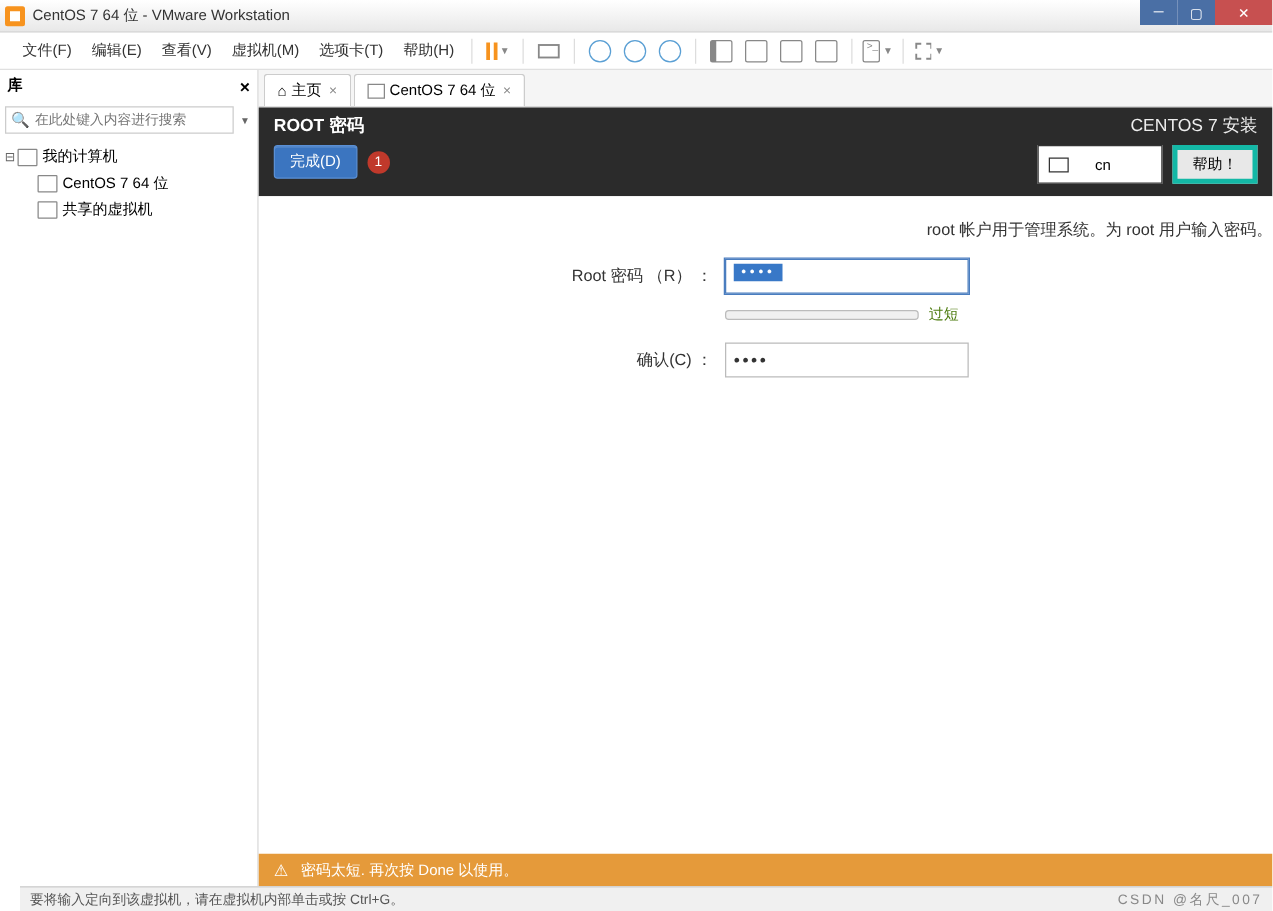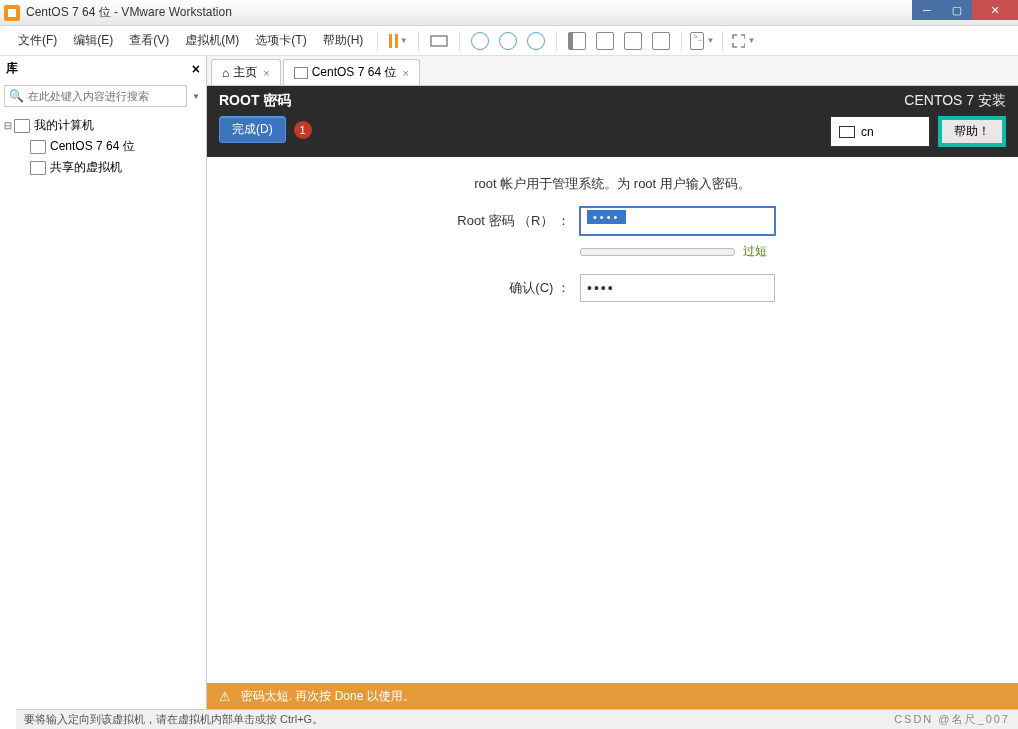--- a/index.html
+++ b/index.html
@@ -63,28 +63,28 @@
 .ana-header { background: #2b2b2b; color: #fff; display: flex; justify-content: space-between; padding: 6px 12px 10px; position: relative; }
 .ana-header .left { display: flex; flex-direction: column; align-items: flex-start; gap: 6px; }
 .ana-title { font-size: 14px; font-weight: 600; color: #fff; }
 .done-row { display: flex; align-items: center; gap: 8px; }
 .done-btn { background: #3b75c0; color: #fff; border: 1px solid #5a8fd4; border-radius: 3px; padding: 4px 12px; font-size: 12px; cursor: pointer; box-shadow: inset 0 1px 0 rgba(255,255,255,0.2); }
 .badge-1 { width: 18px; height: 18px; background: #c0392b; border-radius: 50%; display: flex; align-items: center; justify-content: center; font-size: 11px; }
 .tip-box { background: #000; color: #fff; padding: 3px 10px; font-size: 13px; border: 1px solid #444; }
 .ana-header .right { display: flex; flex-direction: column; align-items: flex-end; gap: 6px; }
 .install-title { font-size: 14px; color: #eee; }
 .right-row { display: flex; gap: 8px; }
-.kbd-ind { background: #fff; border: 1px solid #333; padding: 2px 8px; display: flex; align-items: center; gap: 6px; min-width: 100px; }
+.kbd-ind { background: #fff; border: 1px solid #333; padding: 2px 8px; display: flex; align-items: center; gap: 21px; min-width: 100px; }
 .kbd-ind .ki { width: 16px; height: 12px; border: 1px solid #333; }
 .kbd-ind span { font-size: 12px; color: #000; }
 .help-btn { background: #e8e8e8; border: 4px solid #14b8a6; padding: 3px 12px; font-size: 12px; cursor: pointer; }
 
 
 .form-area { flex: 1; background: #fff; padding-top: 18px; position: relative; }
-.form-desc { text-align: center; font-size: 13px; color: #333; margin-bottom: 14px; }
+.form-desc { text-align: right; font-size: 13px; color: #333; margin-bottom: 14px; }
 .form-row { display: flex; align-items: center; justify-content: center; margin-bottom: 8px; }
 .form-label { width: 120px; text-align: right; font-size: 13px; color: #333; margin-right: 10px; }
 .form-input-wrap { width: 195px; }
 .form-input { width: 195px; height: 28px; border: 1px solid #4a7dbf; background: #fff; padding: 0 6px; font-size: 14px; letter-spacing: 2px; outline: none; }
 .form-input.focused { box-shadow: 0 0 0 1px #4a7dbf; }
 .form-input.plain { border: 1px solid #bbb; box-shadow: none; }
 .dots { display: inline-block; background: #3878c7; color: #fff; padding: 1px 6px; font-size: 11px; letter-spacing: 3px; }
 .strength-row { display: flex; align-items: center; justify-content: center; margin: 4px 0 14px; }
 .strength-row .form-label { visibility: hidden; }
 .strength-bar { width: 155px; height: 8px; border: 1px solid #bbb; border-radius: 3px; background: #f0f0f0; margin-right: 8px; }

